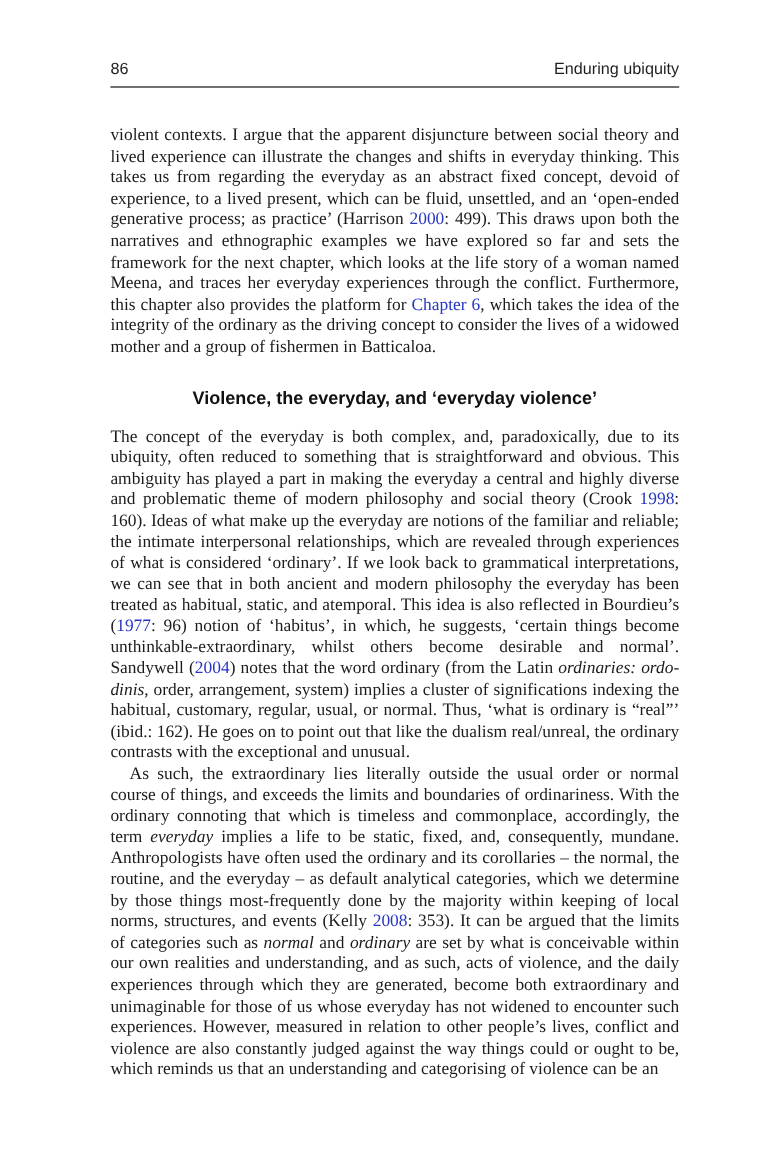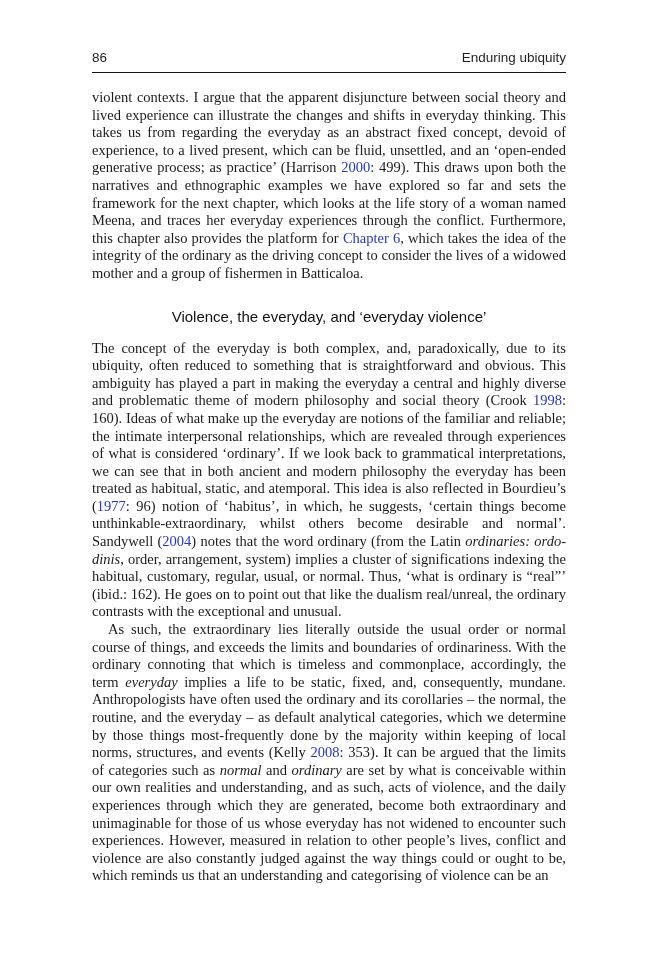--- a/index.html
+++ b/index.html
@@ -20,37 +20,37 @@
     display: flex;
     justify-content: space-between;
     align-items: baseline;
     font-family: "Liberation Sans", "DejaVu Sans", sans-serif;
     font-size: 13.5px;
     color: #1f1f1f;
     padding-bottom: 7px;
     border-bottom: 1.5px solid #141414;
   }
   .body-text {
-    margin-top: 16px;
+    margin-top: 32px;
     font-family: "Liberation Serif", "DejaVu Serif", serif;
     font-size: 14.5px;
     line-height: 17.6px;
     color: #1b1b1b;
     text-align: justify;
   }
   .body-text p {
     margin: 0;
   }
   .body-text p.indent {
     text-indent: 16px;
   }
   h2.section-heading {
     font-family: "Liberation Sans", "DejaVu Sans", sans-serif;
     font-size: 15px;
-    font-weight: normal;
+    font-weight: bold;
     color: #111111;
     text-align: center;
     margin: 25px 0 14px 0;
     line-height: 18px;
   }
   a.ref {
     text-decoration: none;
     cursor: pointer;
   }
   em {

